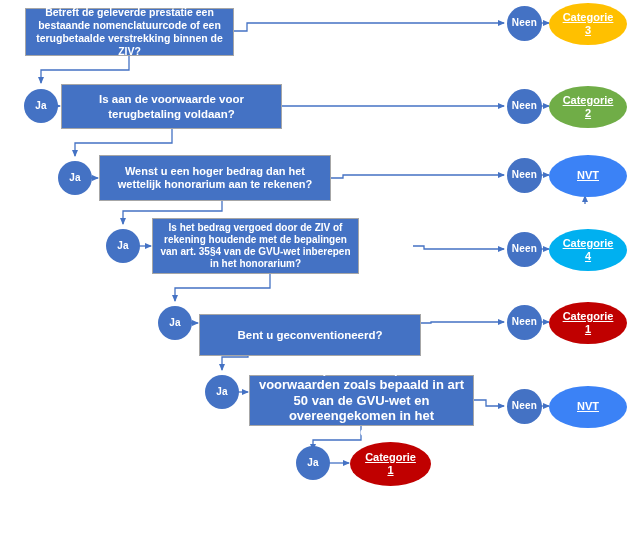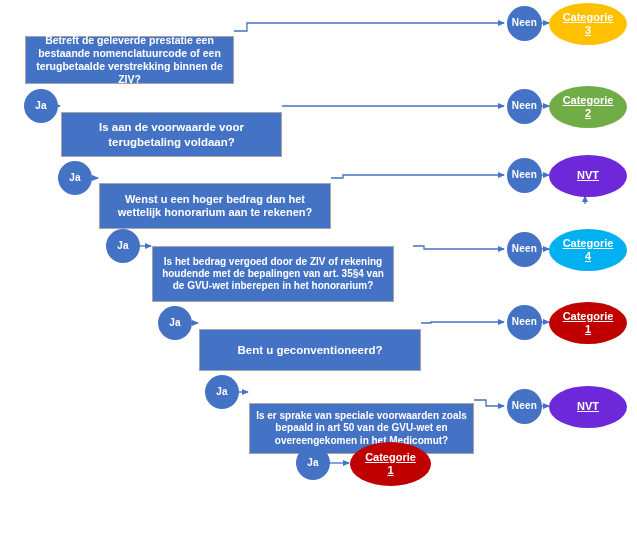--- a/index.html
+++ b/index.html
@@ -33,39 +33,38 @@
     text-align: center;
     color: #ffffff;
     font-weight: bold;
     line-height: 1.22;
     z-index: 3;
   }
   .qbox {
     background: #4472C4;
     border: 1px solid #A6A6A6;
     padding: 4px 6px;
-    margin-top: 28px;
   }
   .circle {
     background: #4472C4;
     border-radius: 50%;
     font-size: 10px;
     letter-spacing: 0.2px;
     text-align: center;
   }
   .ellipse {
     border-radius: 50%;
     font-size: 11px;
     text-decoration: underline;
   }
   .cat3  { background: #FFC000; }
   .cat2  { background: #70AD47; }
   .cat4  { background: #00B0F0; }
   .cat1  { background: #C00000; }
-  .nvt   { background: #6d28d9; }
+  .nvt   { background: #3b82f6; }
 
   .caption {
     position: absolute;
     left: 22px;
     top: 483px;
     font-family: "Liberation Serif", serif;
     font-style: italic;
     font-size: 11.5px;
     line-height: 1.45;
     color: #1a1a1a;
@@ -138,29 +137,29 @@
   </div>
 
   <div class="node qbox" style="left:99px; top:155px; width:232px; height:46px; font-size:11px;">
     <span>Wenst u een hoger bedrag dan het wettelijk honorarium aan te rekenen?</span>
   </div>
 
   <div class="node qbox" style="left:61px; top:84px; width:221px; height:45px; font-size:11.5px;">
     <span>Is aan de voorwaarde voor terugbetaling voldaan?</span>
   </div>
 
-  <div class="node qbox" style="left:152px; top:218px; width:242px; height:56px; font-size:10px;">
+  <div class="node qbox" style="left:152px; top:218px; width:207px; height:56px; font-size:10px;">
     <span>Is het bedrag vergoed  door de ZIV of rekening houdende met de bepalingen van  art. 35§4 van de GVU-wet inberepen in het honorarium?</span>
   </div>
 
-  <div class="node qbox" style="left:199px; top:301px; width:222px; height:42px; font-size:11.5px;">
+  <div class="node qbox" style="left:199px; top:314px; width:222px; height:42px; font-size:11.5px;">
     <span>Bent u  geconventioneerd?</span>
   </div>
 
-  <div class="node qbox" style="left:249px; top:375px; width:225px; height:51px; font-size:10px;">
+  <div class="node qbox" style="left:249px; top:375px; width:225px; height:51px; font-size:13px;">
     <span>Is er sprake van speciale voorwaarden zoals bepaald in art 50 van de GVU-wet en overeengekomen in het Medicomut?</span>
   </div>
 
   <div class="node circle" style="left:24px; top:89px; width:34px; height:34px;">
     <span>Ja</span>
   </div>
   <div class="node circle" style="left:58px; top:161px; width:34px; height:34px;">
     <span>Ja</span>
   </div>
   <div class="node circle" style="left:106px; top:229px; width:34px; height:34px;">

